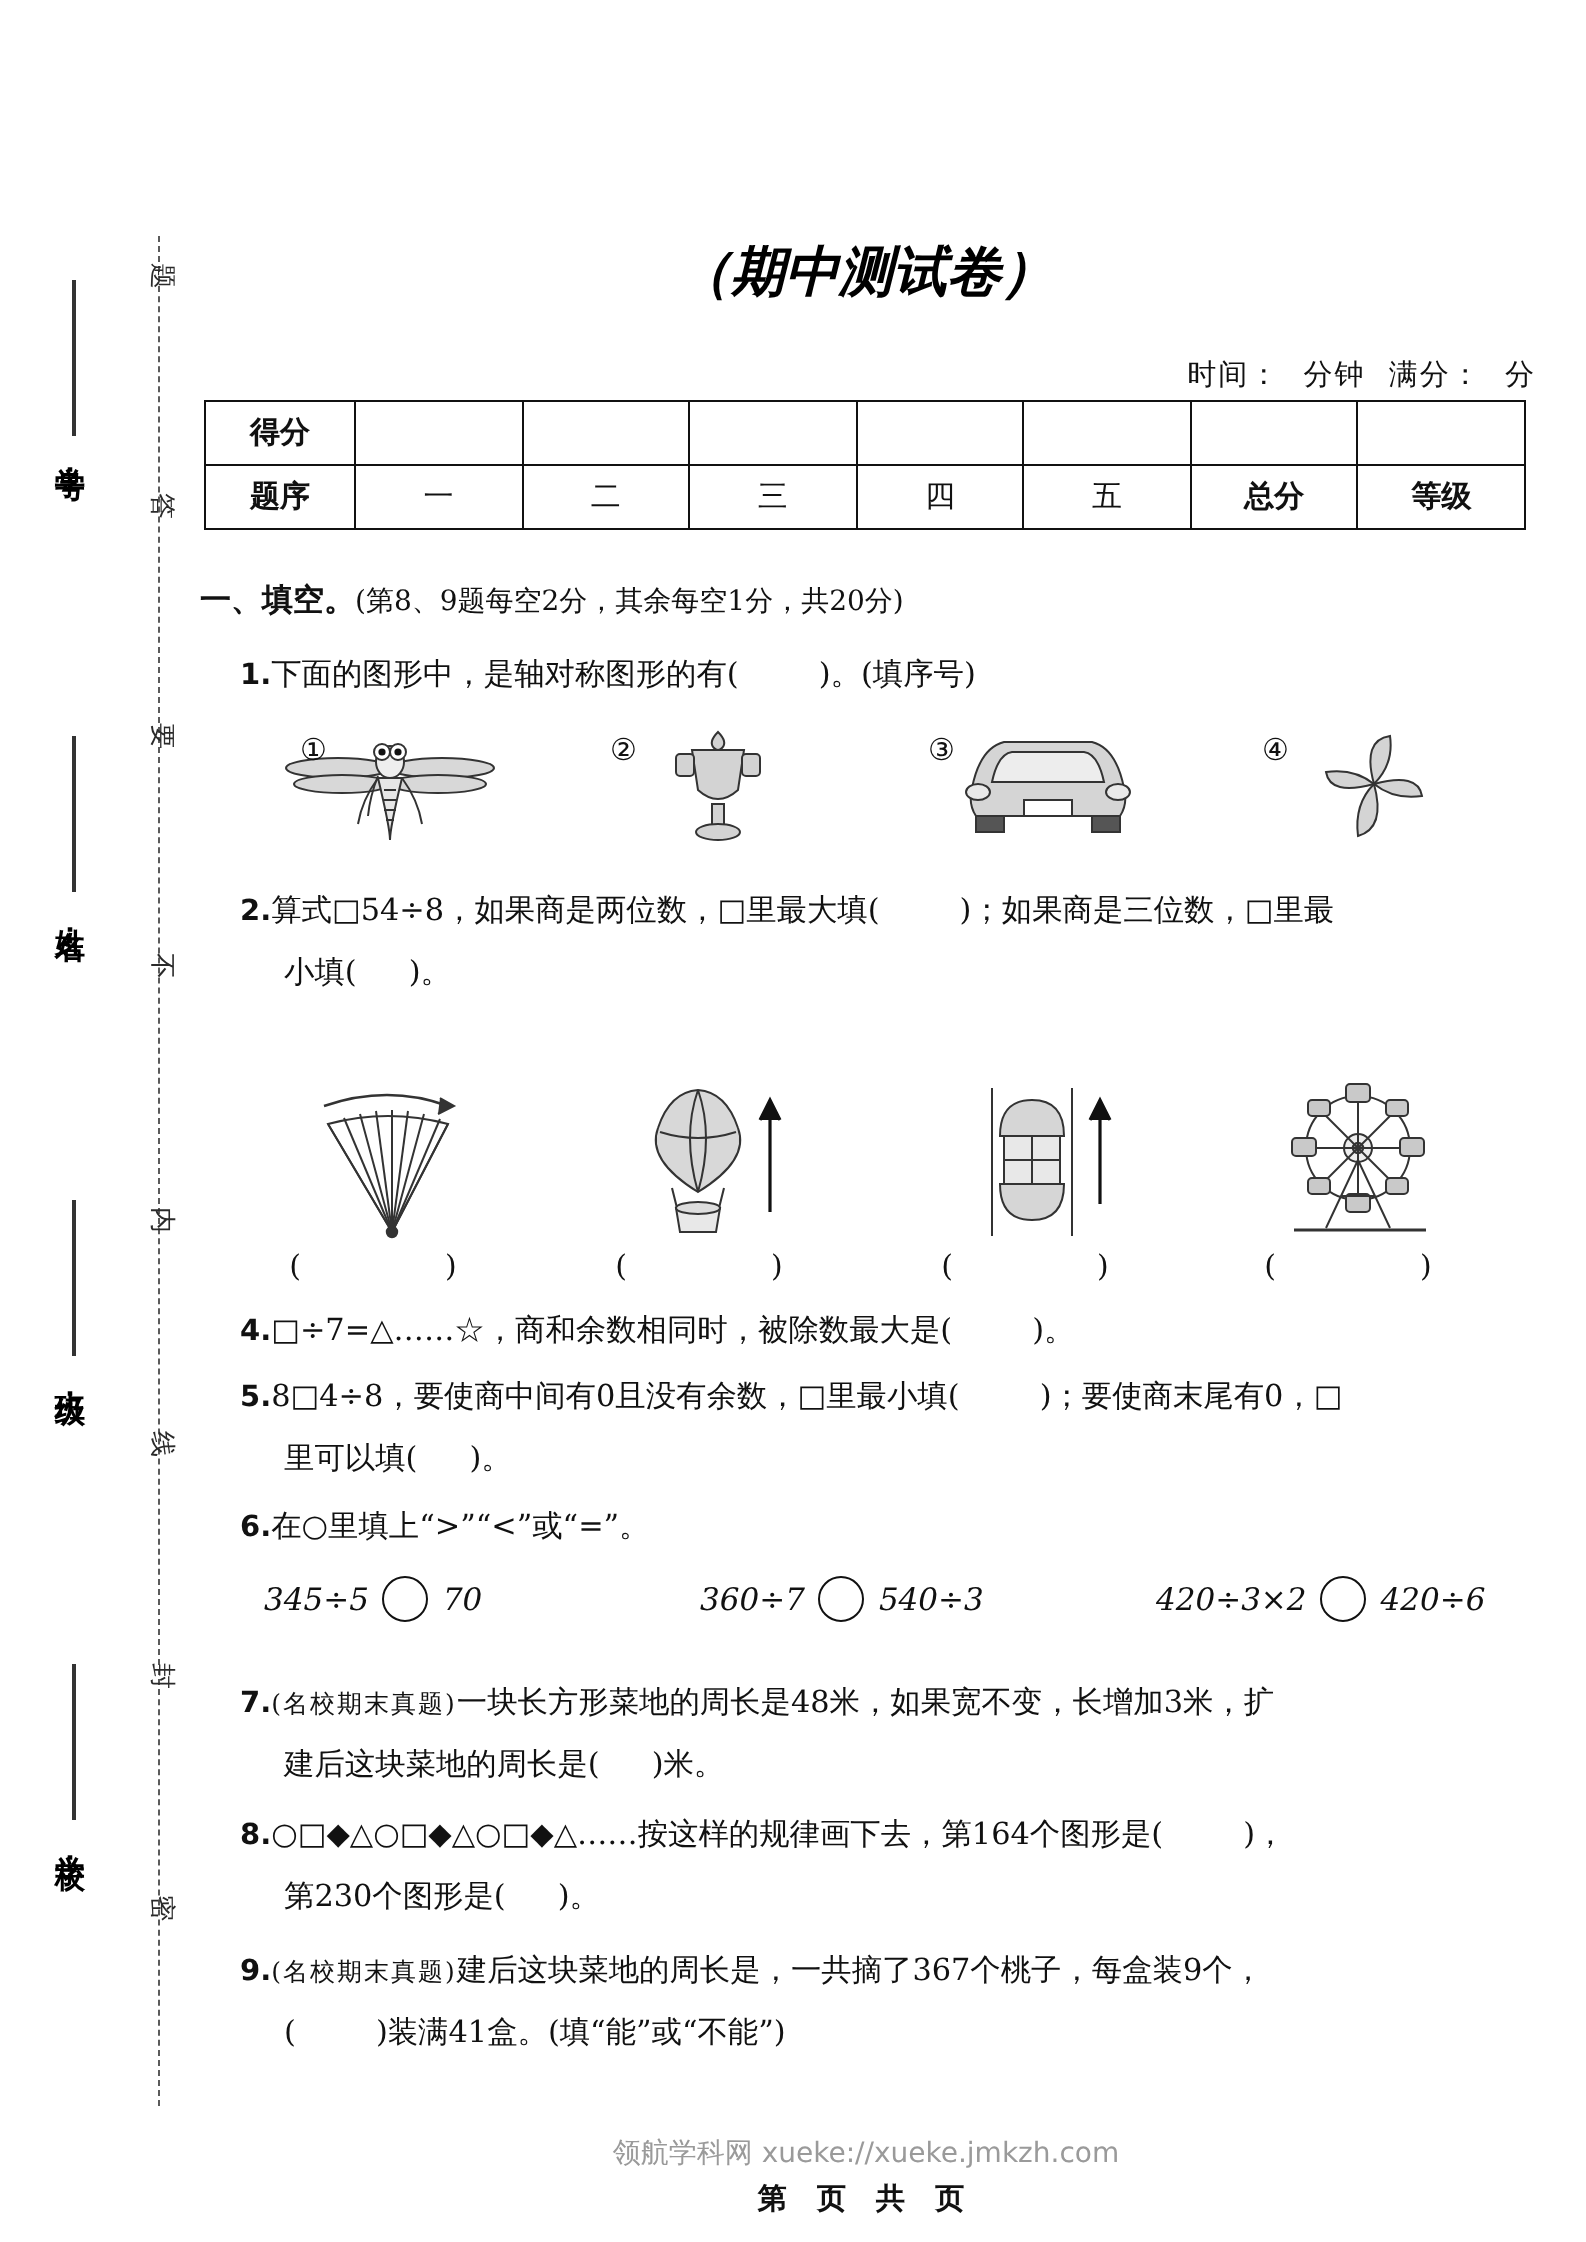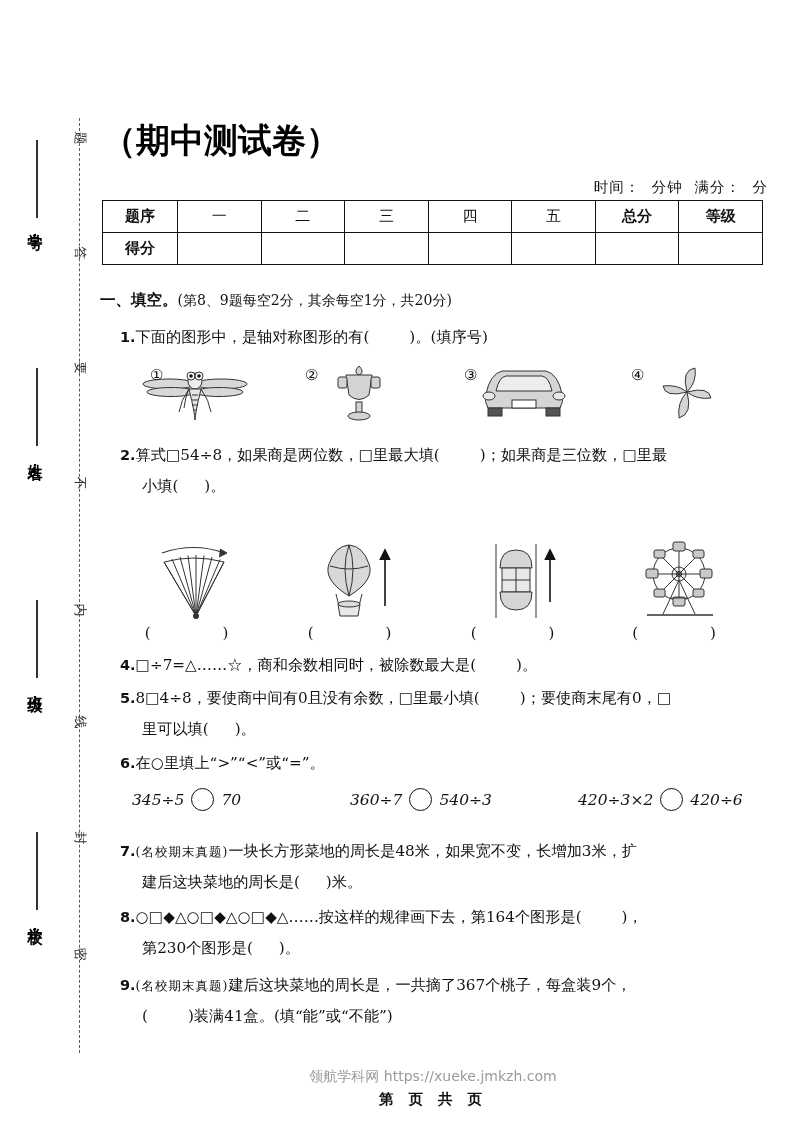--- a/index.html
+++ b/index.html
@@ -85,24 +85,26 @@
     font-size: 35px;
     font-weight: bold;
     letter-spacing: 0px;
     font-family: "DejaVu Sans", "Liberation Sans", sans-serif;
     color: #000;
   }
   .subtitle {
     position: absolute;
     left: 0; top: 118px;
     width: 662px;
-    font-size: 34px;
+    text-align: center;
+    font-size: 27px;
     font-weight: bold;
     font-family: "DejaVu Sans", "Liberation Sans", sans-serif;
     color: #000;
+    font-style: italic;
   }
 
   .time-line {
     position: absolute;
     right: 2px;
     top: 178px;
     font-size: 14.5px;
     letter-spacing: 1px;
     white-space: nowrap;
     font-family: "DejaVu Sans", "Liberation Sans", sans-serif;
@@ -274,38 +276,38 @@
     <div class="time-line">
       <span>时间：</span>
       <span>分钟</span>
       <span>满分：</span>
       <span>分</span>
     </div>
 
     <table class="score">
       <tbody>
           <tr>
+        <td class="lab">得分</td>
+        <td></td>
+        <td></td>
+        <td></td>
+        <td></td>
+        <td></td>
+        <td></td>
+        <td></td>
+      </tr>
+      <tr>
         <td class="lab">题序</td>
         <td class="num">一</td>
         <td class="num">二</td>
         <td class="num">三</td>
         <td class="num">四</td>
         <td class="num">五</td>
         <td>总分</td>
         <td>等级</td>
-      </tr>
-      <tr>
-        <td class="lab">得分</td>
-        <td></td>
-        <td></td>
-        <td></td>
-        <td></td>
-        <td></td>
-        <td></td>
-        <td></td>
       </tr>
     </tbody>
       </table>
 
     <div class="sec-head" style="top:290px">
       <b>一、</b><b>填空。</b><span class="small">(第8、9题每空2分，其余每空1分，共20分)</span>
     </div>
 
     <div class="q" style="top:322px">
       <span class="qnum">1.</span><span>下面的图形中，是轴对称图形的有(</span><span class="blank"></span><span>)。(填序号)</span>
@@ -526,17 +528,17 @@
       <span class="ind"></span><span>第230个图形是(</span><span class="blank-s"></span><span>)。</span>
     </div>
 
     <div class="q" style="top:970px">
       <span class="qnum">9.</span><span class="tag">(名校期末真题)</span><span>建后这块菜地的周长是，一共摘了367个桃子，每盒装9个，</span>
     </div>
     <div class="q" style="top:1001px">
       <span class="ind"></span><span>(</span><span class="blank"></span><span>)装满41盒。(填“能”或“不能”)</span>
     </div>
 
-    <div class="watermark">领航学科网 https://xueke.jmkzh.com</div>
+    <div class="watermark">领航学科网 xueke://xueke.jmkzh.com</div>
     <div class="pagefoot">第 页 共 页</div>
 
   </div>
 </div>
 
 </body></html>

